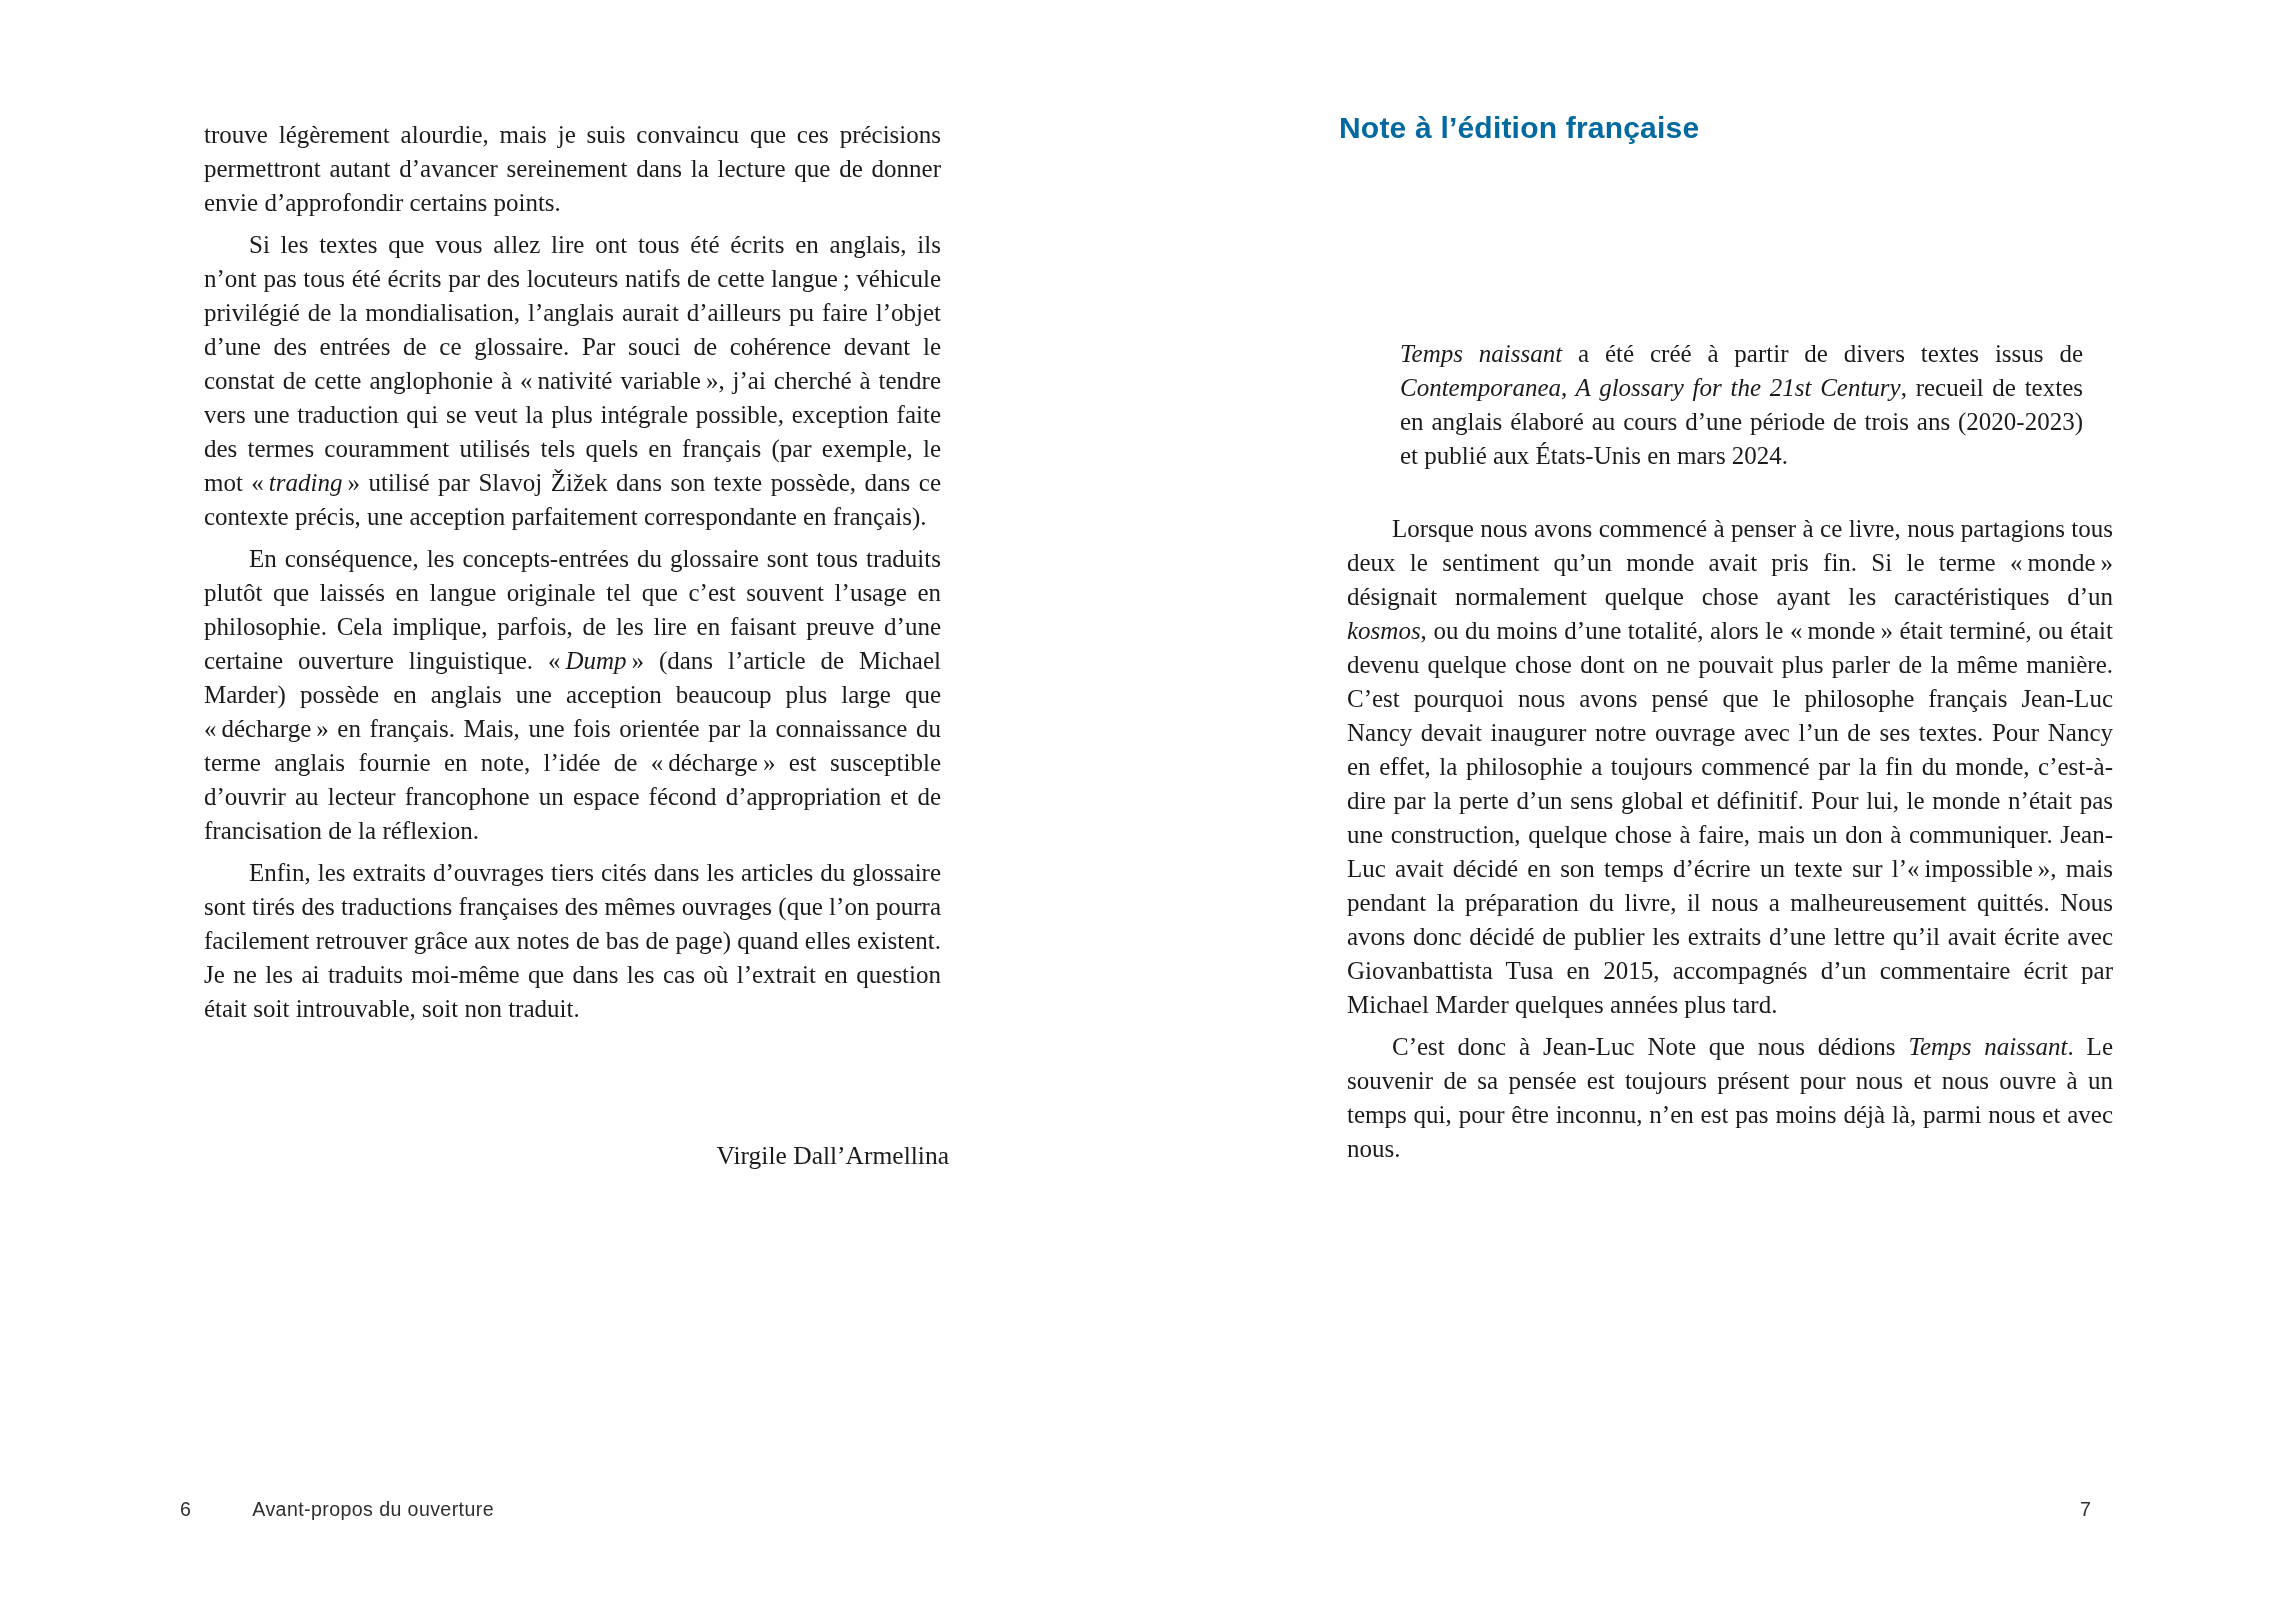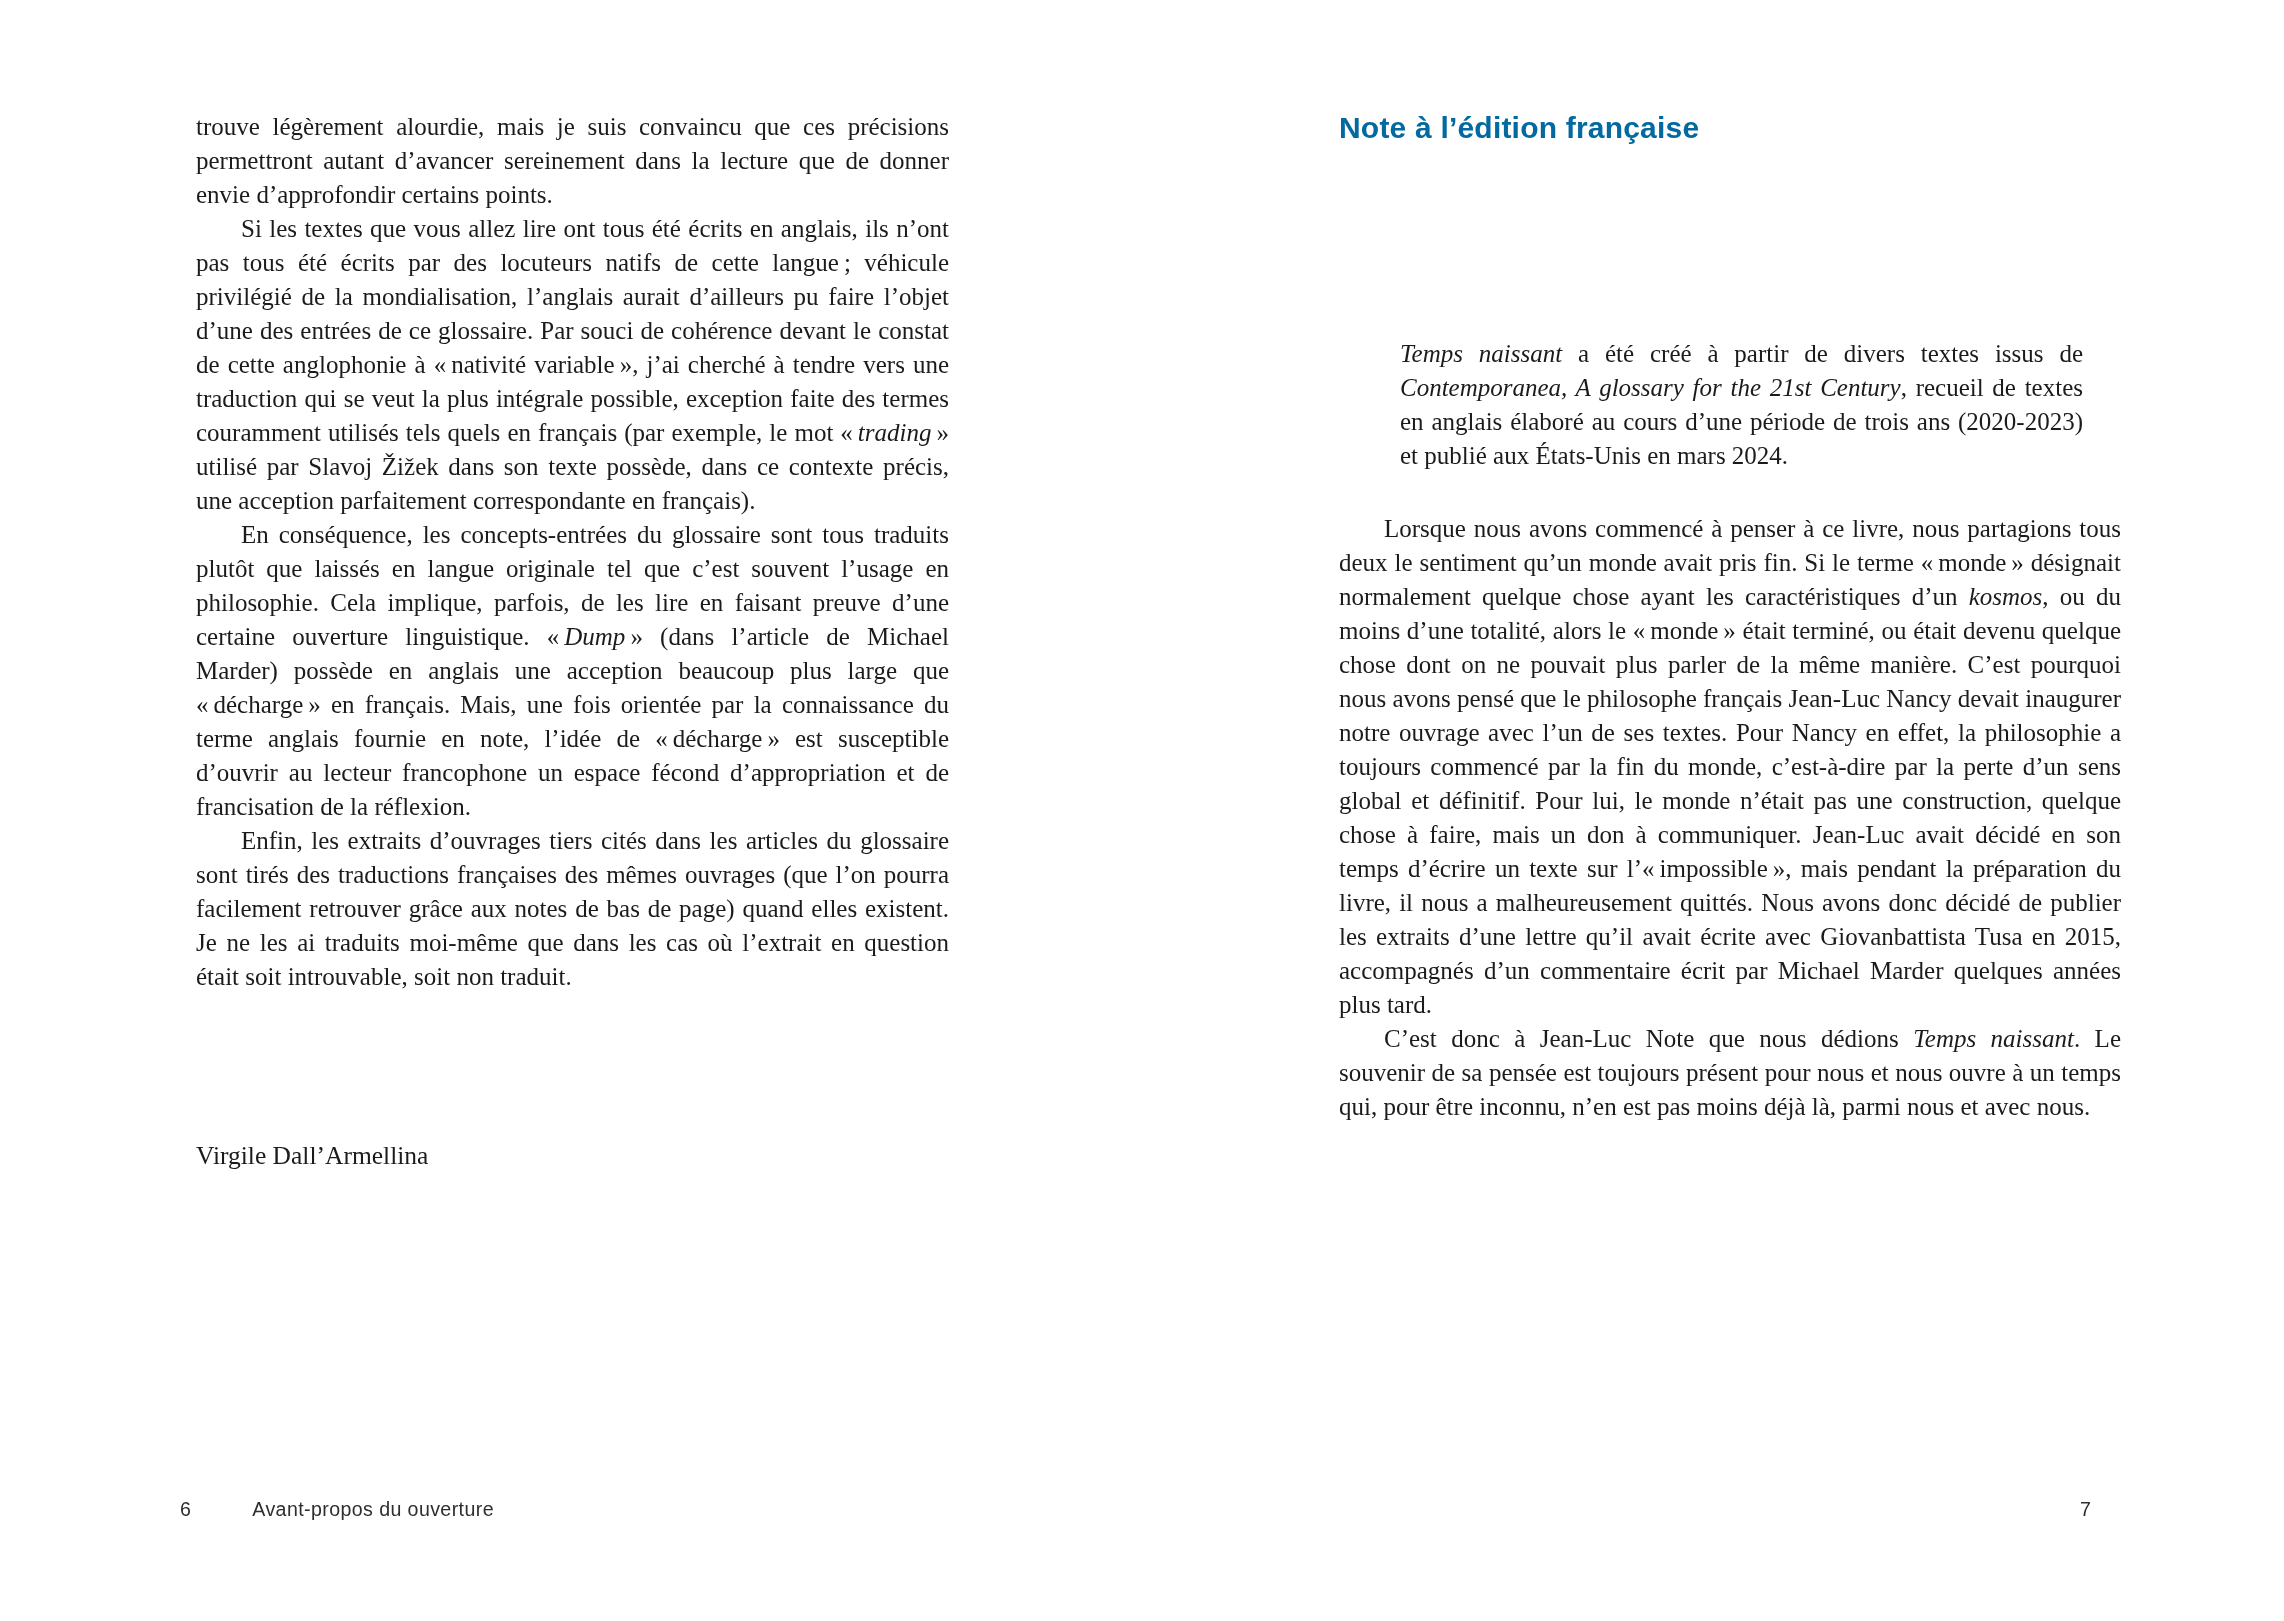--- a/index.html
+++ b/index.html
@@ -13,21 +13,21 @@
     overflow: hidden;
   }
   .spread { position: absolute; inset: 0; background: #ffffff; }
 
   
   .column { position: absolute; }
   #left-column  { left: 196px;  top: 110px; width: 753px; }
   #right-column { left: 1339px; top: 110px; width: 782px; }
 
   .body-para {
-    margin: 0;
+    margin: 8px;
     font-size: 25px;
     line-height: 34px;
     text-align: justify;
     hyphens: auto;
     -webkit-hyphens: auto;
   }
   .body-para.indent { text-indent: 45px; }
   .body-para i, .colophon i { font-style: italic; }
 
   
@@ -48,20 +48,21 @@
     hyphens: auto;
     -webkit-hyphens: auto;
   }
   .body-text { margin-top: 39px; }
 
   
   .signature {
     position: absolute;
     font-size: 25.5px;
     line-height: 34px;
+    text-align: right;
     color: #1b1b1b;
   }
   #left-signature  { left: 196px;  top: 1139px; width: 753px; }
   #right-signature { left: 1339px; top: 1278px; width: 782px; }
 
   
   .running-foot {
     position: absolute;
     top: 1498px;
     font-family: "Liberation Sans", sans-serif;

